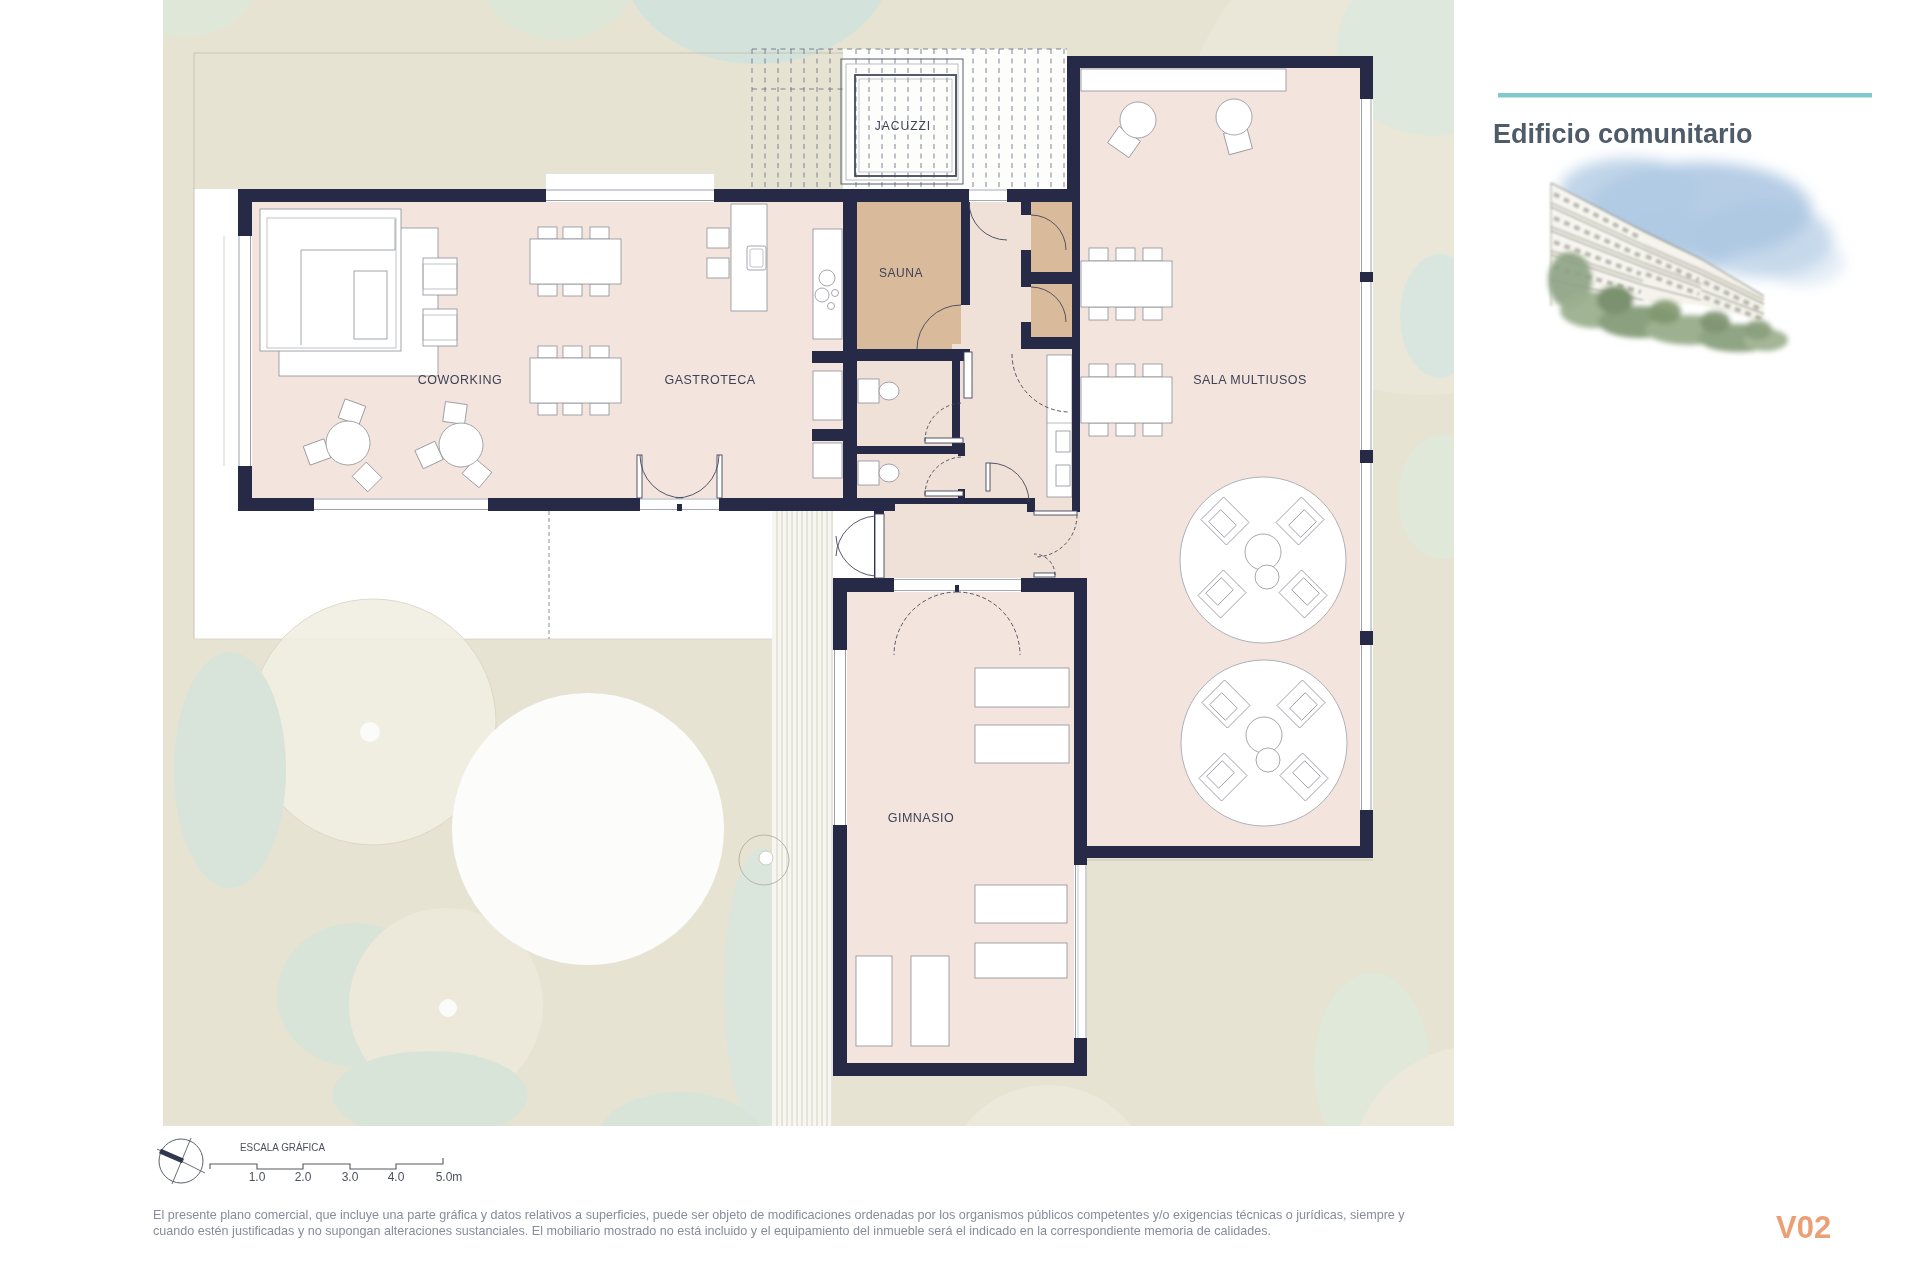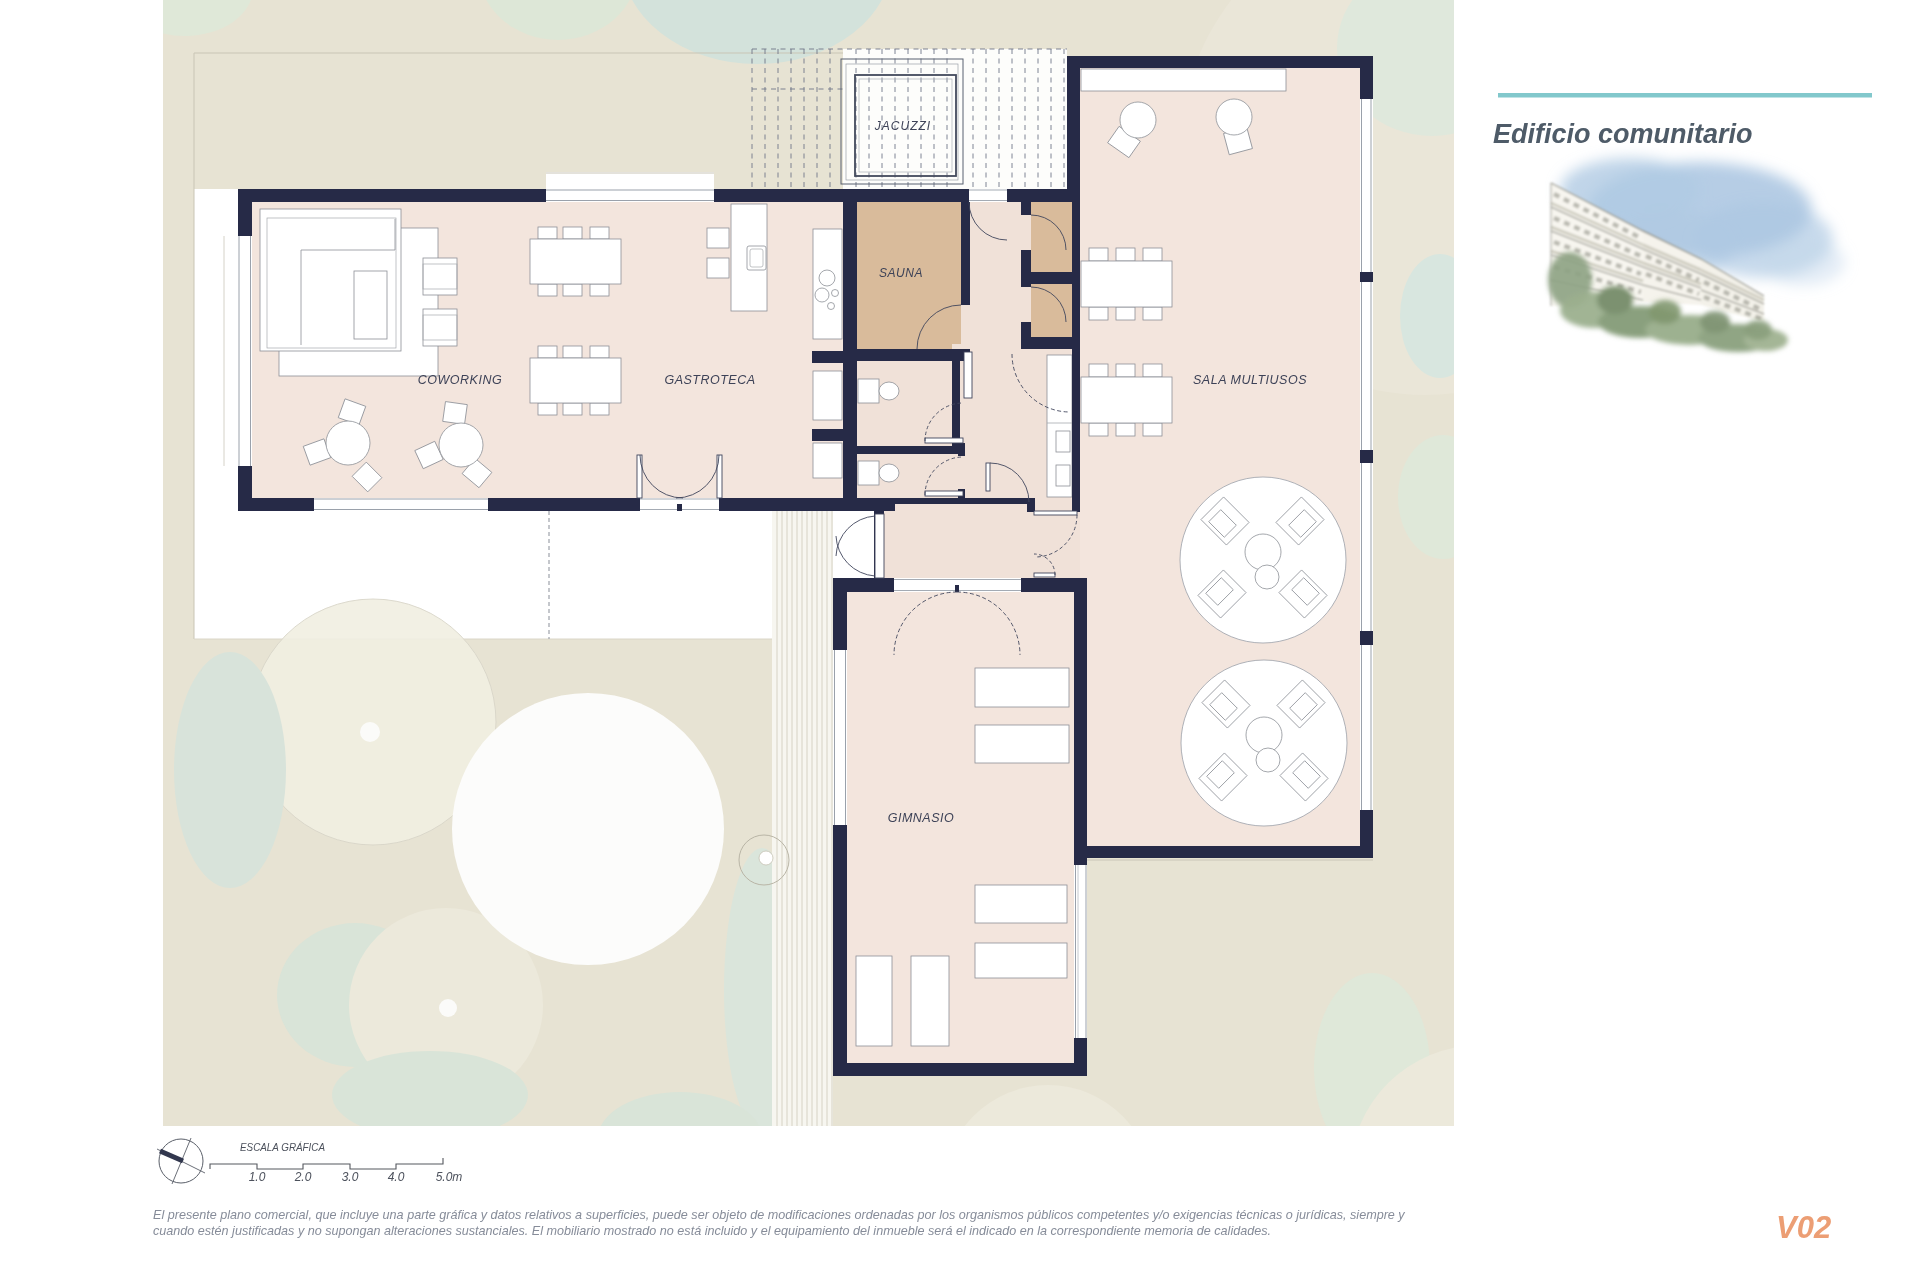--- a/index.html
+++ b/index.html
@@ -1,17 +1,17 @@
 <!DOCTYPE html>
 <html><head>
 <meta charset="utf-8">
 <style>
   html,body{margin:0;padding:0;background:#fff;}
   #page{position:relative;width:1920px;height:1280px;background:#ffffff;overflow:hidden;
-        font-family:"Liberation Sans", sans-serif;font-style:italic;}
+        font-family:"Liberation Sans", sans-serif;}
   svg text{font-family:"Liberation Sans", sans-serif;}
 </style>
 </head>
 <body>
 <div id="page">
 <svg width="1920" height="1280" viewBox="0 0 1920 1280">
 <defs>
   <clipPath id="gardenClip">
           <rect x="163" y="0" width="1291" height="1126"></rect>
         </clipPath>

